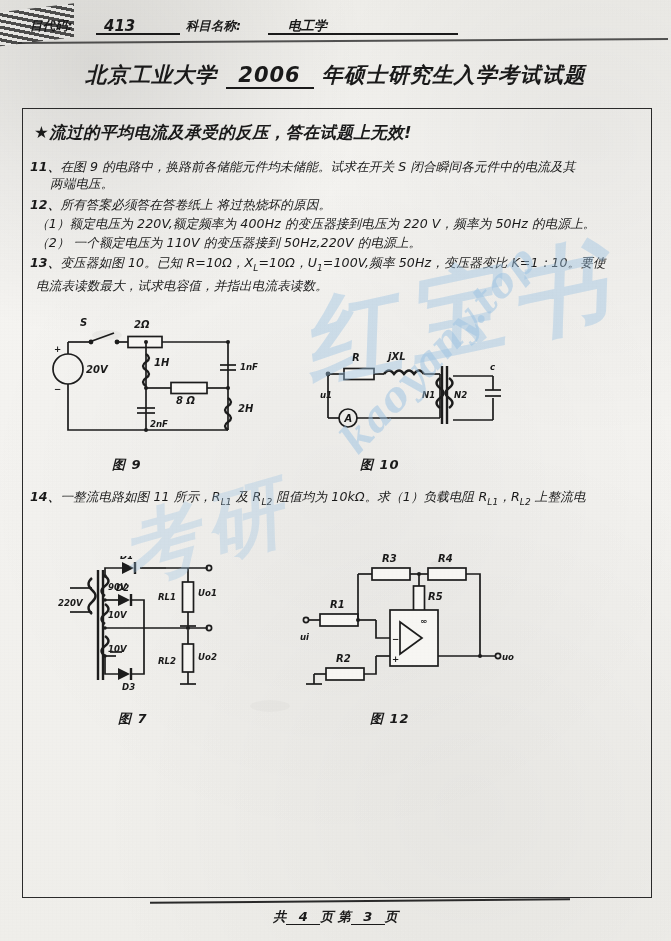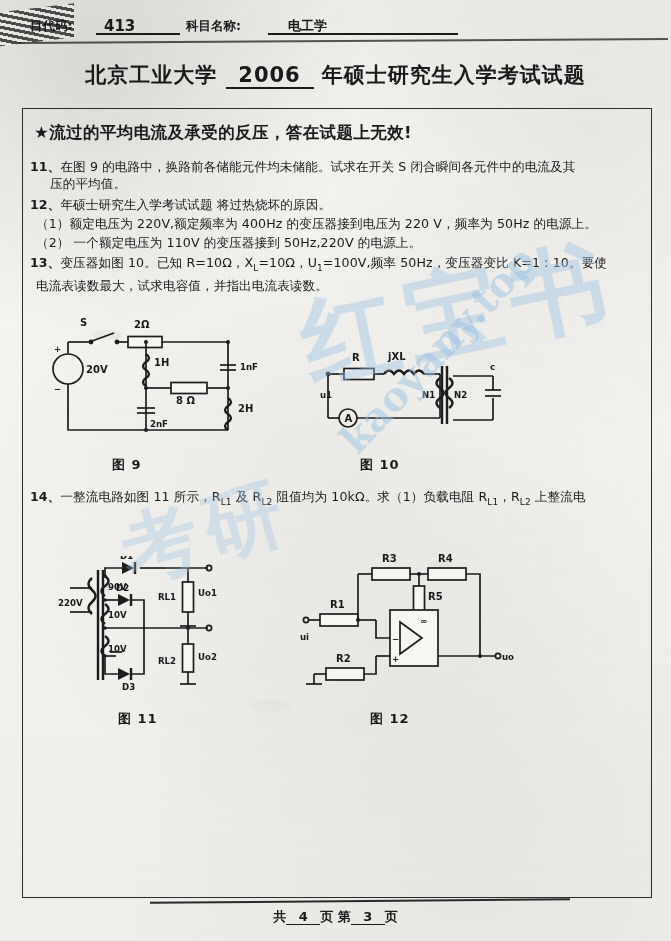--- a/index.html
+++ b/index.html
@@ -12,20 +12,21 @@
   }
   
   #page{
     position:absolute;inset:0;
     background:
       radial-gradient(circle at 14% 7%, rgba(0,0,0,.10), rgba(0,0,0,0) 26%),
       radial-gradient(circle at 88% 15%, rgba(0,0,0,.05), rgba(0,0,0,0) 30%),
       radial-gradient(circle at 50% 52%, rgba(0,0,0,.035), rgba(0,0,0,0) 60%),
       radial-gradient(circle at 70% 86%, rgba(0,0,0,.04), rgba(0,0,0,0) 40%),
       linear-gradient(180deg,#efeeea 0%,#f6f5f2 18%,#f3f2ef 55%,#efeeea 100%);
+    font-style: italic;
   }
   #grain{
     position:absolute;inset:0;pointer-events:none;opacity:.5;
     background-image:
       repeating-linear-gradient(0deg, rgba(0,0,0,.022) 0px, rgba(0,0,0,0) 1px, rgba(0,0,0,0) 3px),
       repeating-linear-gradient(90deg, rgba(0,0,0,.018) 0px, rgba(0,0,0,0) 1px, rgba(0,0,0,0) 4px);
   }
   .hdr-smudge{
     position:absolute;left:-4px;top:8px;width:78px;height:34px;
     background:
@@ -137,25 +138,25 @@
   </div>
 
   <div class="frame">
       <div class="frame-in"></div>
     </div>
 
   <div class="notice">★流过的平均电流及承受的反压，答在试题上无效!</div>
 
   <div class="q" id="q11">
     <span class="num">11、</span><span>在图 9 的电路中，换路前各储能元件均未储能。试求在开关 S 闭合瞬间各元件中的电流及其</span>
-    <span class="l2">压的平均值。</span>
+    <span class="l2">两端电压。</span>
   </div>
 
   <div class="q" id="q12">
-    <span class="num">12、</span><span>年硕士研究生入学考试试题 将过热烧坏的原因。</span>
+    <span class="num">12、</span><span>所有答案必须答在答卷纸上 将过热烧坏的原因。</span>
   </div>
   <div class="q" id="q12a">（1）额定电压为 220V,额定频率为 400Hz 的变压器接到电压为 220 V，频率为 50Hz 的电源上。</div>
   <div class="q" id="q12b">（2）    一个额定电压为 110V 的变压器接到 50Hz,220V 的电源上。</div>
 
   <div class="q" id="q13">
     <span class="num">13、</span><span>变压器如图 10。已知 R=10Ω，X</span><sub>L</sub><span>=10Ω，U</span><sub>1</sub><span>=100V,频率 50Hz，变压器变比 K=1：10。要使</span>
     <span class="l2">电流表读数最大，试求电容值，并指出电流表读数。</span>
   </div>
 
   <div class="q" id="q14">
@@ -319,21 +320,21 @@
       <circle cx="130" cy="72" r="2" class="sld"></circle>
 
       <path class="w" d="M130 74 L130 88"></path>
       <rect x="124.5" y="88" width="11" height="28" class="bx"></rect>
       <path class="w" d="M130 116 L130 128"></path>
       <path class="w" d="M122 128 L138 128"></path>
       <text x="100" y="108" class="sm">RL2</text>
       <text x="140" y="104" class="sm">Uo2</text>
     </svg>
   </div>
-  <div class="cap" id="cap11">图 11</div>
+  <div class="cap" id="cap11">图 7</div>
 
   <div class="fig" id="fig12">
     <svg width="230" height="155" viewBox="0 0 230 155">
 
       <circle cx="6" cy="72" r="2.6" class="w"></circle>
       <text x="0" y="92" class="sm">ui</text>
       <path class="w" d="M9 72 L20 72"></path>
       <rect x="20" y="66" width="38" height="12" class="bx"></rect>
       <text x="30" y="60">R1</text>
       <path class="w" d="M58 72 L76 72"></path>

